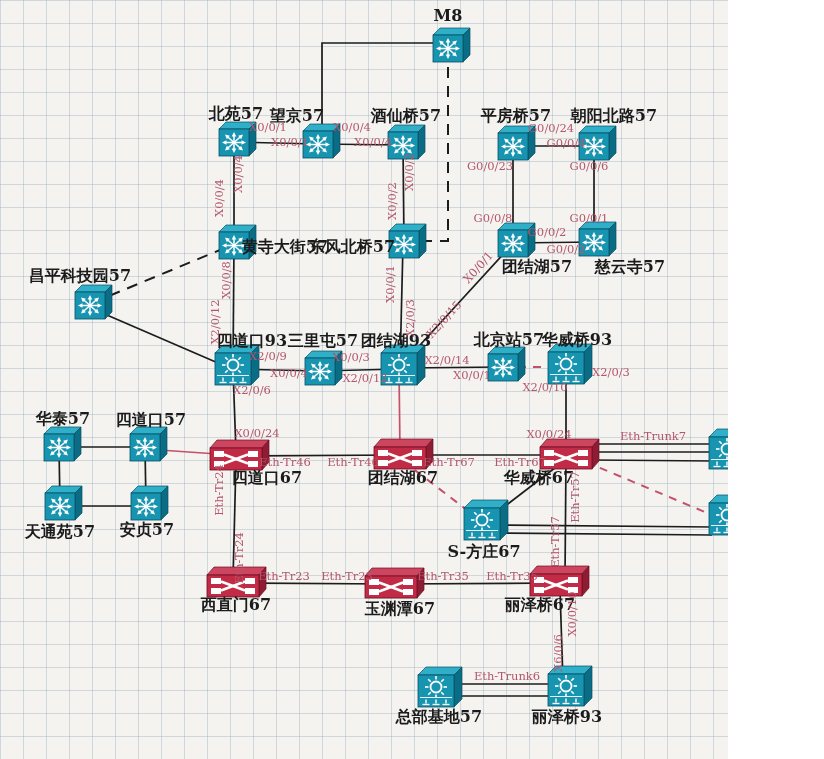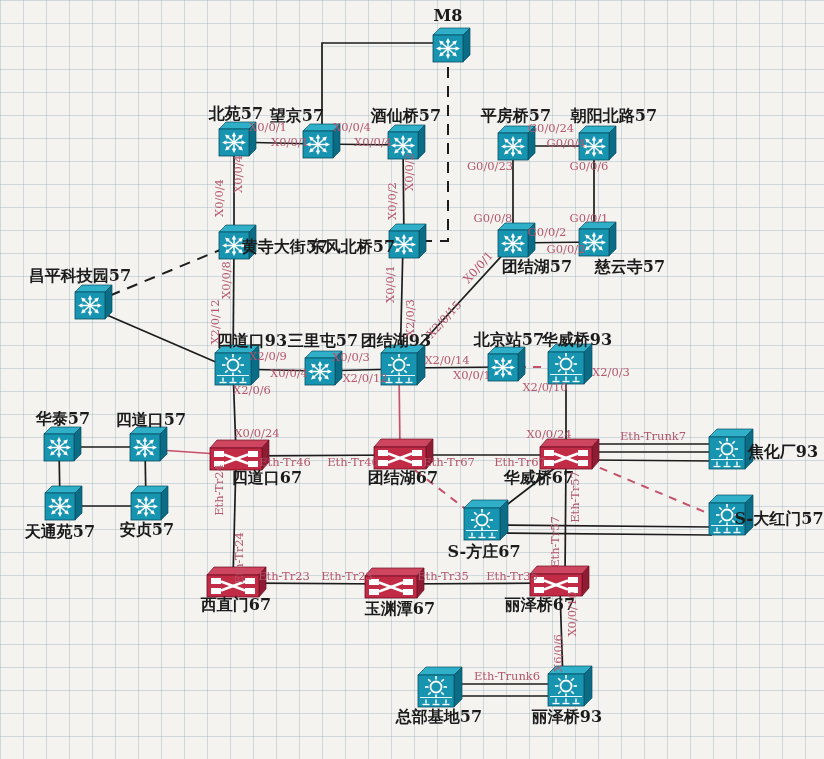--- a/index.html
+++ b/index.html
@@ -1,19 +1,19 @@
 <!DOCTYPE html>
 <html><head>
 <meta charset="utf-8">
 <style>
   html,body{margin:0;padding:0;}
   body{font-family:"DejaVu Serif","Liberation Serif",serif;}
   .canvas{
     position:relative;
-    width:824px;height:759px;
+    width:728px;height:759px;
     background-color:#f4f3f0;
     background-image:
       linear-gradient(to right, rgba(148,170,186,.38) 1px, transparent 1px),
       linear-gradient(to bottom, rgba(148,170,186,.38) 1px, transparent 1px);
     background-size:23px 23px;
     overflow:hidden;
   }
   svg{position:absolute;left:0;top:0;}
   text{user-select:none;}
   .node-label{font-weight:bold;}

